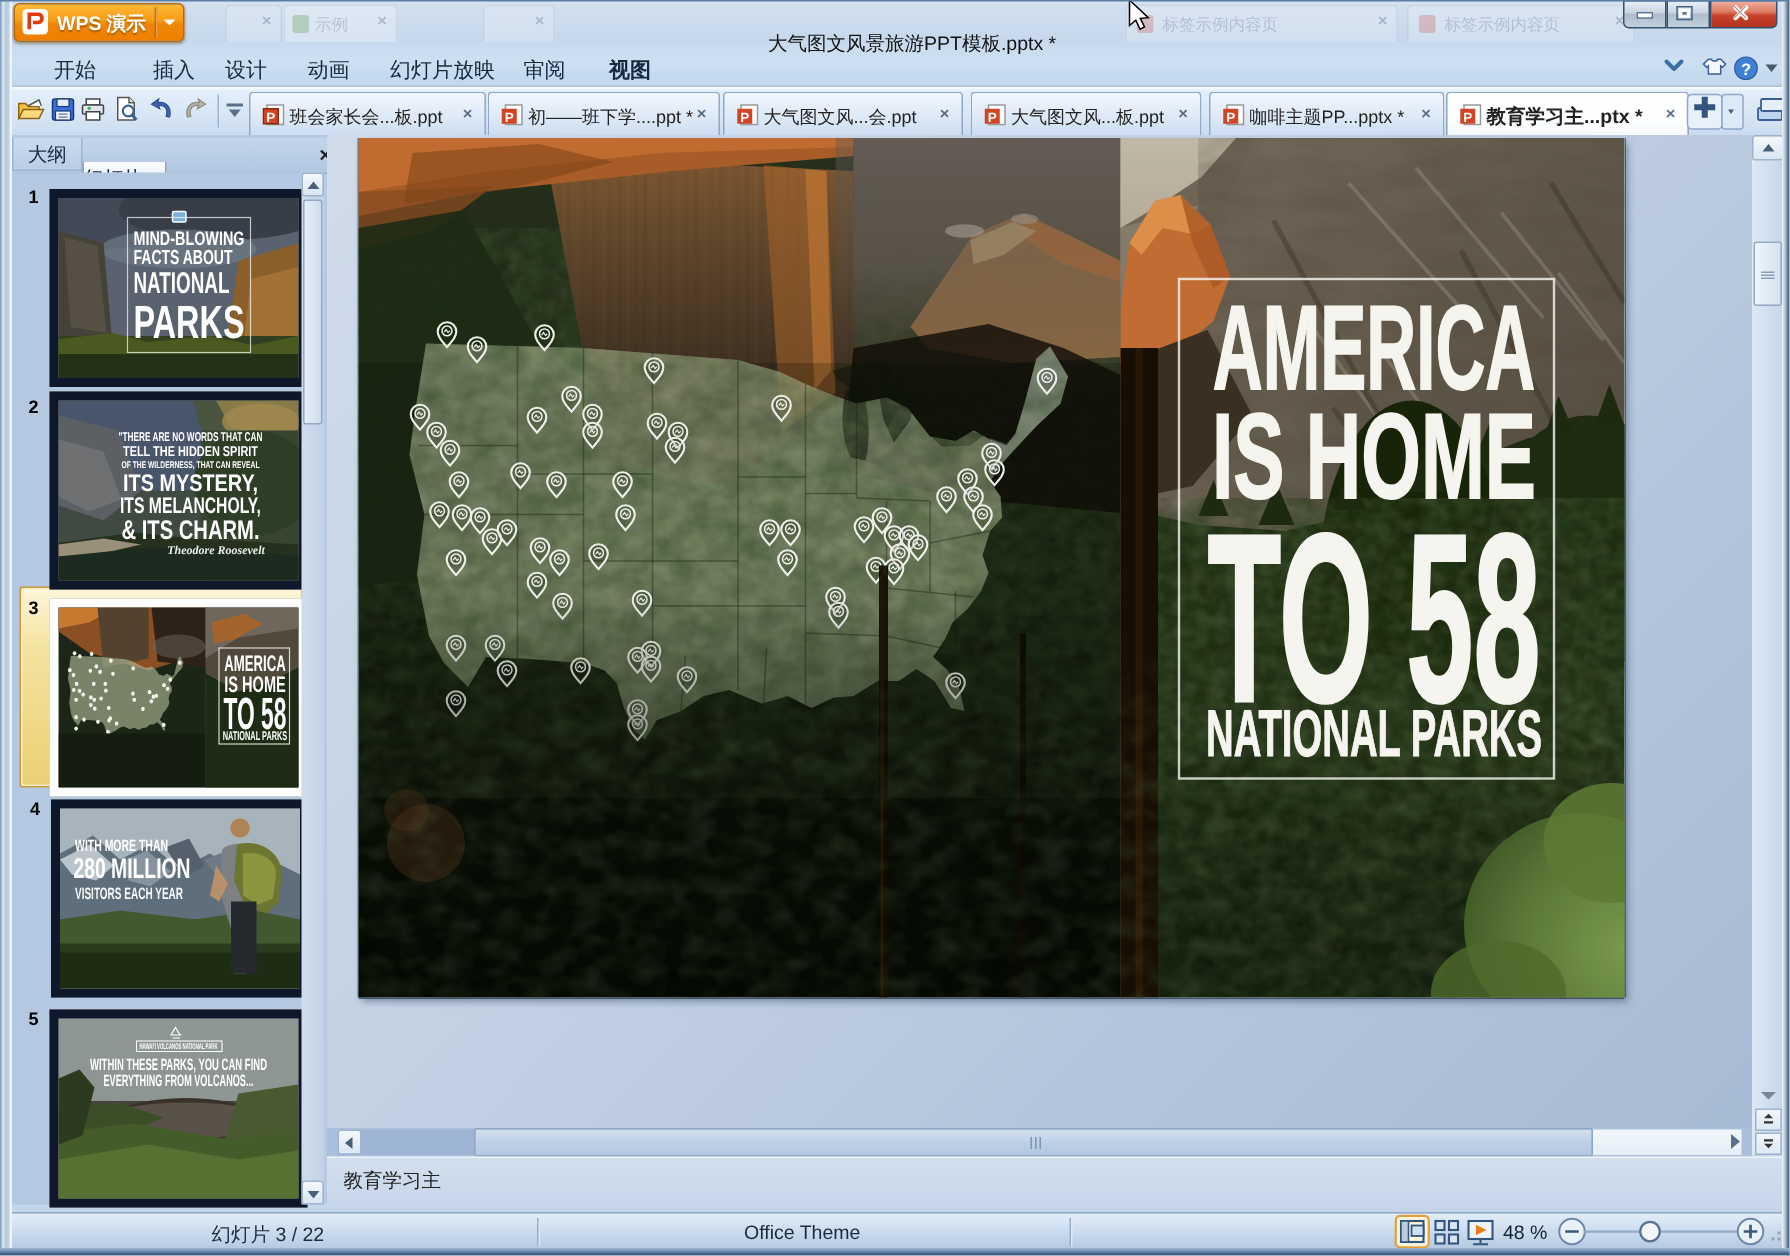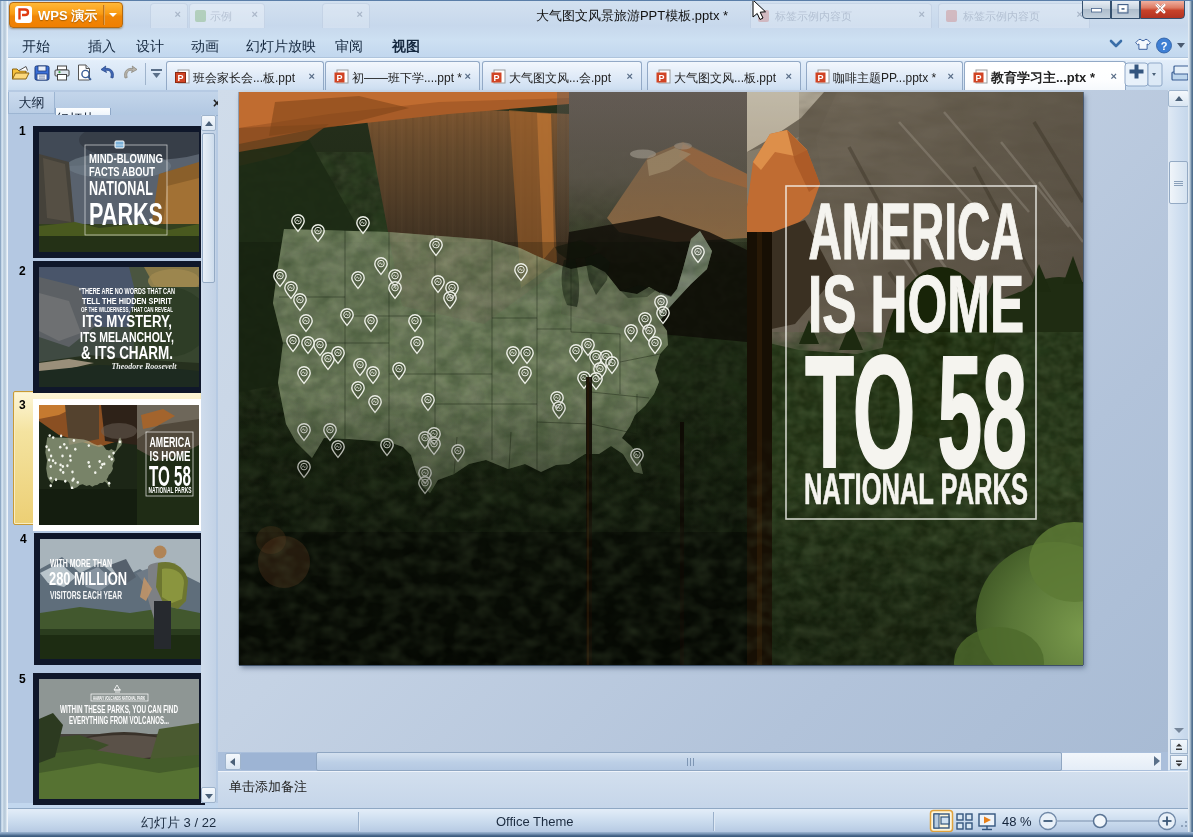--- a/index.html
+++ b/index.html
@@ -8,36 +8,36 @@
   #frame{position:absolute;left:0;top:0;width:1193px;height:837px;background:linear-gradient(180deg,#d3e1f0 0,#c7d8ec 26px,#cde0f2 40px,#c2d7ee 57px);}
   #borderL{position:absolute;left:0;top:0;width:8px;height:837px;background:linear-gradient(90deg,#7593b5 0,#dceaf6 2px,#b6c8d8 4px,#c2d3e2 6px,#eef4fa 7px);}
   #borderR{position:absolute;right:0;top:0;width:5px;height:837px;background:linear-gradient(90deg,#eef4fa 0,#b6c8d8 2px,#51708f 4px);}
   #borderB{position:absolute;left:0;bottom:0;width:1193px;height:5px;background:linear-gradient(180deg,#9fb7d2 0,#7593b5 2px,#3e5e80 4px);}
   #borderT{position:absolute;left:0;top:0;width:1193px;height:1px;background:#5a7ea8;}
   
   .ghost{position:absolute;top:3px;height:24px;border-radius:4px 4px 0 0;background:rgba(255,255,255,0.20);border:1px solid rgba(165,185,210,0.38);border-bottom:none;}
   .ghost .gx{position:absolute;right:6px;top:4px;color:rgba(100,115,140,0.4);font-size:11px;font-weight:bold;}
   .ghost .gt{position:absolute;left:24px;top:5px;color:rgba(105,120,150,0.33);font-size:11px;white-space:nowrap;overflow:hidden;}
   .ghost .gi{position:absolute;left:7px;top:6px;width:11px;height:12px;border-radius:2px;}
-  #title-text{position:absolute;left:512px;top:7px;width:240px;font-size:13px;color:#111;text-align:center;}
+  #title-text{position:absolute;left:512px;top:20px;width:240px;font-size:13px;color:#111;text-align:left;}
   
   #wpsbtn{position:absolute;left:9px;top:2px;width:112px;height:24px;border-radius:4px;background:linear-gradient(180deg,#ffb838 0,#f99b13 45%,#ef8607 55%,#f07f00 100%);border:1px solid #b4690f;box-shadow:0 1px 2px rgba(90,60,0,0.45);}
   #wpslogo{position:absolute;left:5px;top:3px;width:17px;height:17px;background:#fff;border-radius:3px;}
   #wpstext{position:absolute;left:28px;top:4px;font-size:13px;font-weight:bold;color:#fff;text-shadow:0 1px 1px rgba(120,70,0,0.6);}
   #wpssep{position:absolute;left:93px;top:2px;width:1px;height:20px;background:rgba(180,105,15,0.8);border-right:1px solid rgba(255,210,150,0.5);}
   #wpsarr{position:absolute;left:99px;top:10px;width:0;height:0;border-left:4px solid transparent;border-right:4px solid transparent;border-top:4px solid #fff;}
   
   #winbtns{position:absolute;left:1082px;top:0px;width:103px;height:19px;}
   .wbtn{position:absolute;top:0;height:19px;border:1px solid #35506e;box-sizing:border-box;}
   #btn-min{left:0;width:29px;border-radius:0 0 0 4px;background:linear-gradient(180deg,#e8eef5 0,#c8d4e0 45%,#aebdcc 50%,#c2cfdc 100%);}
   #btn-max{left:29px;width:29px;background:linear-gradient(180deg,#e8eef5 0,#c8d4e0 45%,#aebdcc 50%,#c2cfdc 100%);}
   #btn-close{left:58px;width:45px;border-radius:0 0 4px 0;background:linear-gradient(180deg,#f0b0a0 0,#dd7a62 40%,#c8422a 55%,#b13322 100%);}
   
   #menubar{position:absolute;left:8px;top:36px;width:1180px;height:21px;font-size:14px;color:#15283f;}
-  .mitem{position:absolute;top:2px;}
+  .mitem{position:absolute;top:2px;margin-left:14px;}
   
   #toolbar{position:absolute;left:8px;top:57px;width:1180px;height:33px;background:linear-gradient(180deg,#fafdff 0,#e3eefa 8%,#d6e5f5 60%,#cfe0f2 82%,#c5d9ee 100%);border-top:1px solid #aec4dc;}
   
   .dtab{position:absolute;top:3px;height:30px;border:1px solid #92a9c6;border-bottom:none;border-radius:3px 3px 0 0;background:linear-gradient(180deg,#f2f7fd 0,#dfeaf7 50%,#cadcf0 100%);font-size:12px;color:#222;}
   .dtab.active{background:linear-gradient(180deg,#ffffff 0,#fdfeff 60%,#f4f8fc 100%);font-weight:bold;font-size:13px;}
   .dtab .tx{position:absolute;right:8px;top:8px;color:#5a6e88;font-weight:bold;font-size:11px;}
   .dtab .ticon{position:absolute;left:8px;top:7px;}
   .dtab .tlabel{position:absolute;left:26px;top:8px;white-space:nowrap;}
   
   #lpanel{position:absolute;left:8px;top:90px;width:210px;height:713px;background:#b6cae3;}
@@ -768,21 +768,21 @@
     <div style="position:absolute;left:4px;top:3.5px;width:0;height:0;border-top:4px solid transparent;border-bottom:4px solid transparent;border-right:5px solid #4a6078;"></div>
   </div>
   <div style="position:absolute;left:23px;top:1px;width:75px;height:17px;background:#9db4d4;"></div>
   <div style="position:absolute;left:98px;top:0px;width:746px;height:19px;background:linear-gradient(180deg,#d3e0ef 0,#bCCfe6 55%,#b4c8e2 100%);border:1px solid #8fa6c2;box-sizing:border-box;border-radius:2px;">
     <div style="position:absolute;left:370px;top:5px;width:1px;height:8px;background:#7e96b4;box-shadow:3px 0 0 #7e96b4,6px 0 0 #7e96b4;"></div>
   </div>
   <div style="position:absolute;left:844px;top:1px;width:99px;height:17px;background:linear-gradient(180deg,#f2f6fb 0,#e4edf7 100%);"></div>
   <div style="position:absolute;left:936px;top:4px;width:0;height:0;border-top:5px solid transparent;border-bottom:5px solid transparent;border-left:6px solid #5a7089;"></div>
 </div>
 <div id="notes">
-    <span style="position:absolute;left:11px;top:6px;">单击添加备注</span>
+    <span style="position:absolute;left:11px;top:6px;">教育学习主</span>
   </div>
 <div id="statusbar">
   <span style="position:absolute;left:140px;top:5px;">幻灯片 3 / 22</span>
   <span style="position:absolute;left:495px;top:5px;">Office Theme</span>
   <div style="position:absolute;left:357px;top:3px;width:1px;height:19px;background:#9ab0ca;box-shadow:1px 0 0 #dde8f4;"></div>
   <div style="position:absolute;left:712px;top:3px;width:1px;height:19px;background:#9ab0ca;box-shadow:1px 0 0 #dde8f4;"></div>
   <span style="position:absolute;left:1001px;top:5px;color:#13233a;">48 %</span>
   <svg width="270" height="25" style="position:absolute;left:925px;top:0;">
     <rect x="4.5" y="1.5" width="22" height="21" rx="3" fill="#fdf6dd" stroke="#e0a23c" stroke-width="1.5"></rect>
     <rect x="8" y="5" width="15" height="14" fill="none" stroke="#33557e" stroke-width="1.4"></rect>

